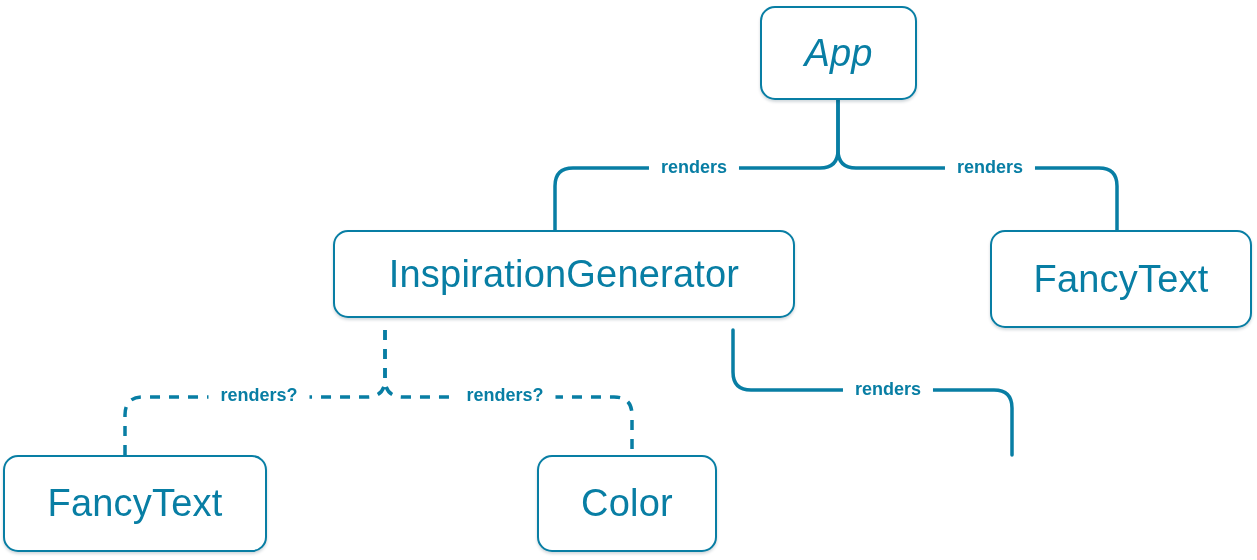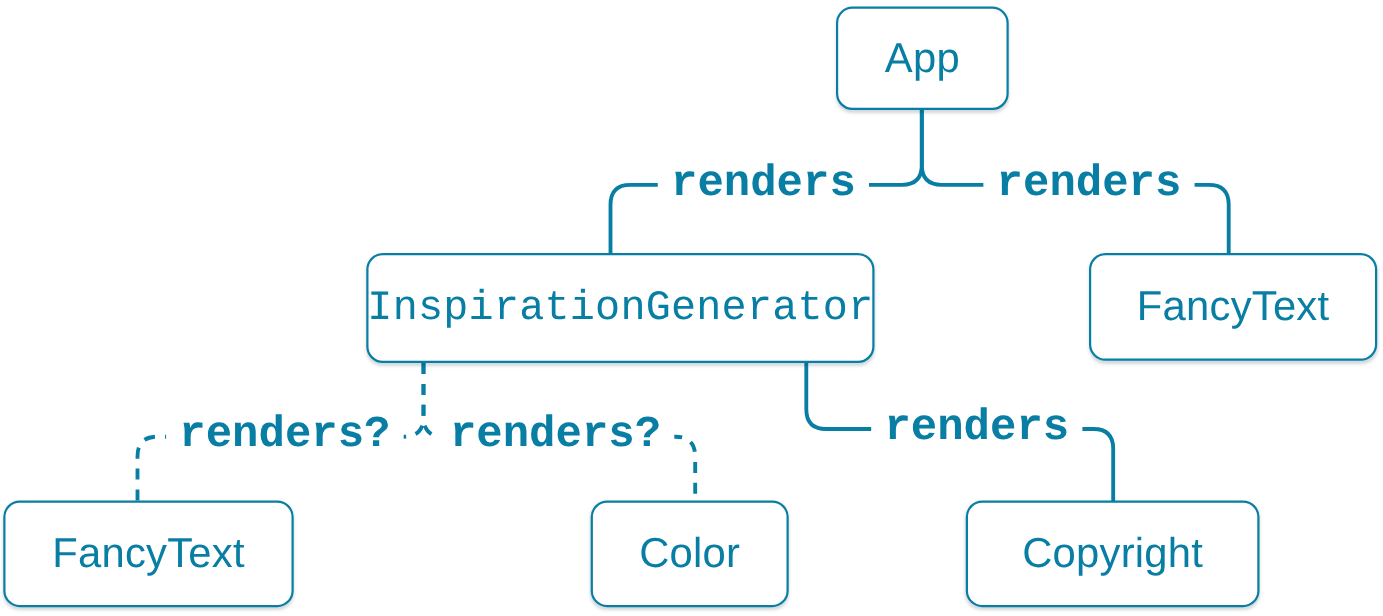--- a/index.html
+++ b/index.html
@@ -35,37 +35,36 @@
     justify-content: center;
     background: #ffffff;
     border: 2.5px solid var(--accent);
     border-radius: 15px;
     color: var(--accent);
     font-size: 38px;
     font-weight: 500;
     letter-spacing: 0.2px;
     box-shadow: 0 2px 3px rgba(0, 40, 60, 0.18);
   }
-  .node-app                   { left: 760px;  top: 6px;   width: 157px; height: 94px; }
-  .node-inspiration-generator { left: 333px;  top: 230px; width: 462px; height: 100px; font-family: Liberation Mono, monospace; }
+  .node-app                   { left: 760px;  top: 6px;   width: 157px; height: 94px; font-style: italic; }
+  .node-inspiration-generator { left: 333px;  top: 230px; width: 462px; height: 88px; }
   .node-fancy-text-top        { left: 990px;  top: 230px; width: 262px; height: 98px; }
   .node-fancy-text-bottom     { left: 3px;    top: 455px; width: 264px; height: 97px; }
   .node-color                 { left: 537px;  top: 455px; width: 180px; height: 97px; text-align: right; }
   .node-copyright             { left: 878px;  top: 455px; width: 267px; height: 97px; }
   .edge-label {
     position: absolute;
     transform: translate(-50%, -50%);
     background: var(--bg);
     color: var(--accent);
-    font-size: 40px;
+    font-size: 18px;
     font-weight: 600;
     padding: 0 12px;
     white-space: nowrap;
     line-height: 1.1;
-    font-family: Liberation Mono, monospace;
   }
   .edge-label-0 { left: 694px; top: 168px; }
   .edge-label-1 { left: 990px; top: 168px; }
   .edge-label-2 { left: 259px; top: 396px; }
   .edge-label-3 { left: 505px; top: 396px; }
   .edge-label-4 { left: 888px; top: 390px; }
 </style>
 </head>
 <body>
 
@@ -98,17 +97,14 @@
   </div>
 
   <div class="node node-fancy-text-bottom">
     <span>FancyText</span>
   </div>
 
   <div class="node node-color">
     <span>Color</span>
   </div>
 
-  <div class="node node-copyright">
-    <span>Copyright</span>
-  </div>
 
 </div>
 
 </body></html>

